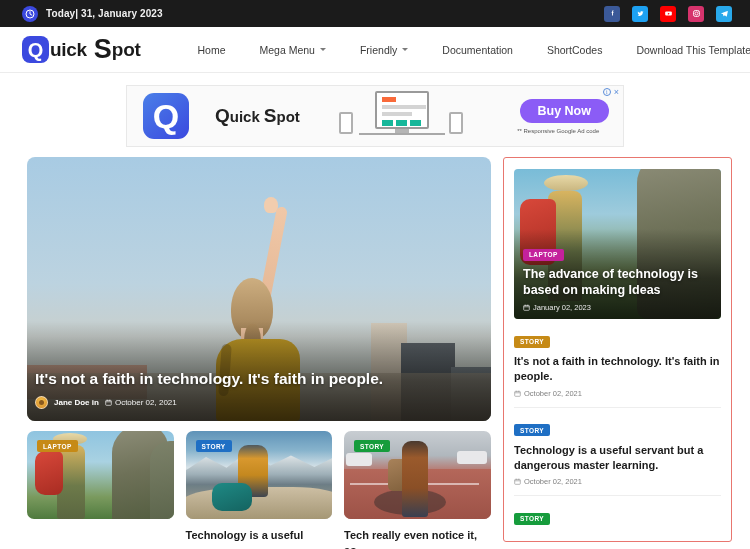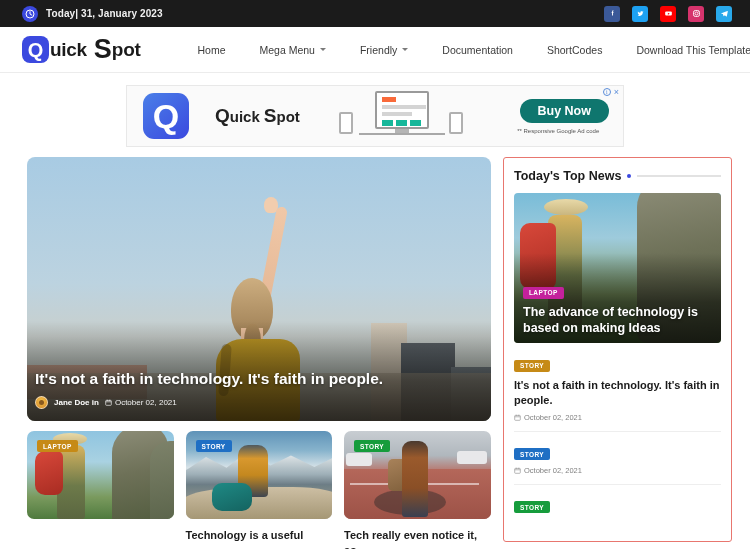--- a/index.html
+++ b/index.html
@@ -145,21 +145,21 @@
   .m-stand { position:absolute; left:58px; top:41px; width:14px; height:4px; background:#b5b5b5; }
   .m-base { position:absolute; left:22px; top:45px; width:86px; height:2px; background:#a8a8a8; }
   .dev { position:absolute; border:2px solid #b0b0b0; border-radius:2px; background:#fff; }
   .dev-l { left:2px; top:24px; width:14px; height:22px; }
   .dev-r { left:112px; top:24px; width:14px; height:22px; }
   .buy-col {
     margin-left: auto; margin-right: 14px;
     display: flex; flex-direction: column; align-items: center; gap: 5px;
   }
   .buy-btn {
-    background: #0f766e; color: #fff;
+    background: #8b5cf6; color: #fff;
     font-size: 12.5px; font-weight: bold;
     padding: 5px 18px; border-radius: 13px;
     cursor: pointer; white-space: nowrap; margin-left: 12px;
   }
   .ad-note { font-size: 6px; color: #555; white-space: nowrap; }
 
   
   .content {
     display: flex;
     padding: 0 18px 0 27px;
@@ -591,52 +591,55 @@
           <span class="st-person"></span>
           <span class="badge b-green">STORY</span>
         </div>
         <div class="card-title">Tech really even notice it, so</div>
       </div>
 
     </div>
   </div>
 
   <div class="right-col">
-    <div class="side-head">
-      <span class="side-title">Today's Top News</span>
-      <span class="side-dot"></span>
-      <span class="side-line"></span>
-    </div>
 
     <div class="feat-card">
       <span class="karst" style="right:-2px; top:-14px; width:86px; height:164px;"></span>
       <span class="hiker-body" style="left:34px; top:22px; width:34px; height:110px;"></span>
       <span class="hiker-pack" style="left:6px; top:30px; width:36px; height:66px;"></span>
       <span class="hiker-hat" style="left:30px; top:6px; width:44px; height:16px;"></span>
       <span class="feat-overlay"></span>
       <div class="feat-text">
         <span class="feat-badge b-magenta">LAPTOP</span>
         <div class="feat-title">The advance of technology is based on making Ideas</div>
+        <div class="feat-date">
+          <svg class="cal" width="7" height="7" viewBox="0 0 10 10">
+            <rect x="1" y="2" width="8" height="7" rx="1" fill="none" stroke="#e8e8e8" stroke-width="1"></rect>
+            <path d="M1 4h8M3.2 1v2M6.8 1v2" stroke="#e8e8e8" stroke-width="1"></path>
+          </svg>
+          <span>January 02, 2023</span>
+        </div>
       </div>
     </div>
 
     <div class="news-item">
       <span class="news-badge b-amber">STORY</span>
       <div class="news-title">It's not a faith in technology. It's faith in people.</div>
       <div class="news-date">
         <svg class="cal" width="7" height="7" viewBox="0 0 10 10">
           <rect x="1" y="2" width="8" height="7" rx="1" fill="none" stroke="#999" stroke-width="1"></rect>
           <path d="M1 4h8M3.2 1v2M6.8 1v2" stroke="#999" stroke-width="1"></path>
         </svg>
         <span>October 02, 2021</span>
       </div>
     </div>
 
     <div class="news-item">
       <span class="news-badge b-blue">STORY</span>
+      <div class="news-title">Technology is a useful servant but a dangerous master learning.</div>
       <div class="news-date">
         <svg class="cal" width="7" height="7" viewBox="0 0 10 10">
           <rect x="1" y="2" width="8" height="7" rx="1" fill="none" stroke="#999" stroke-width="1"></rect>
           <path d="M1 4h8M3.2 1v2M6.8 1v2" stroke="#999" stroke-width="1"></path>
         </svg>
         <span>October 02, 2021</span>
       </div>
     </div>
 
     <div class="news-item">

